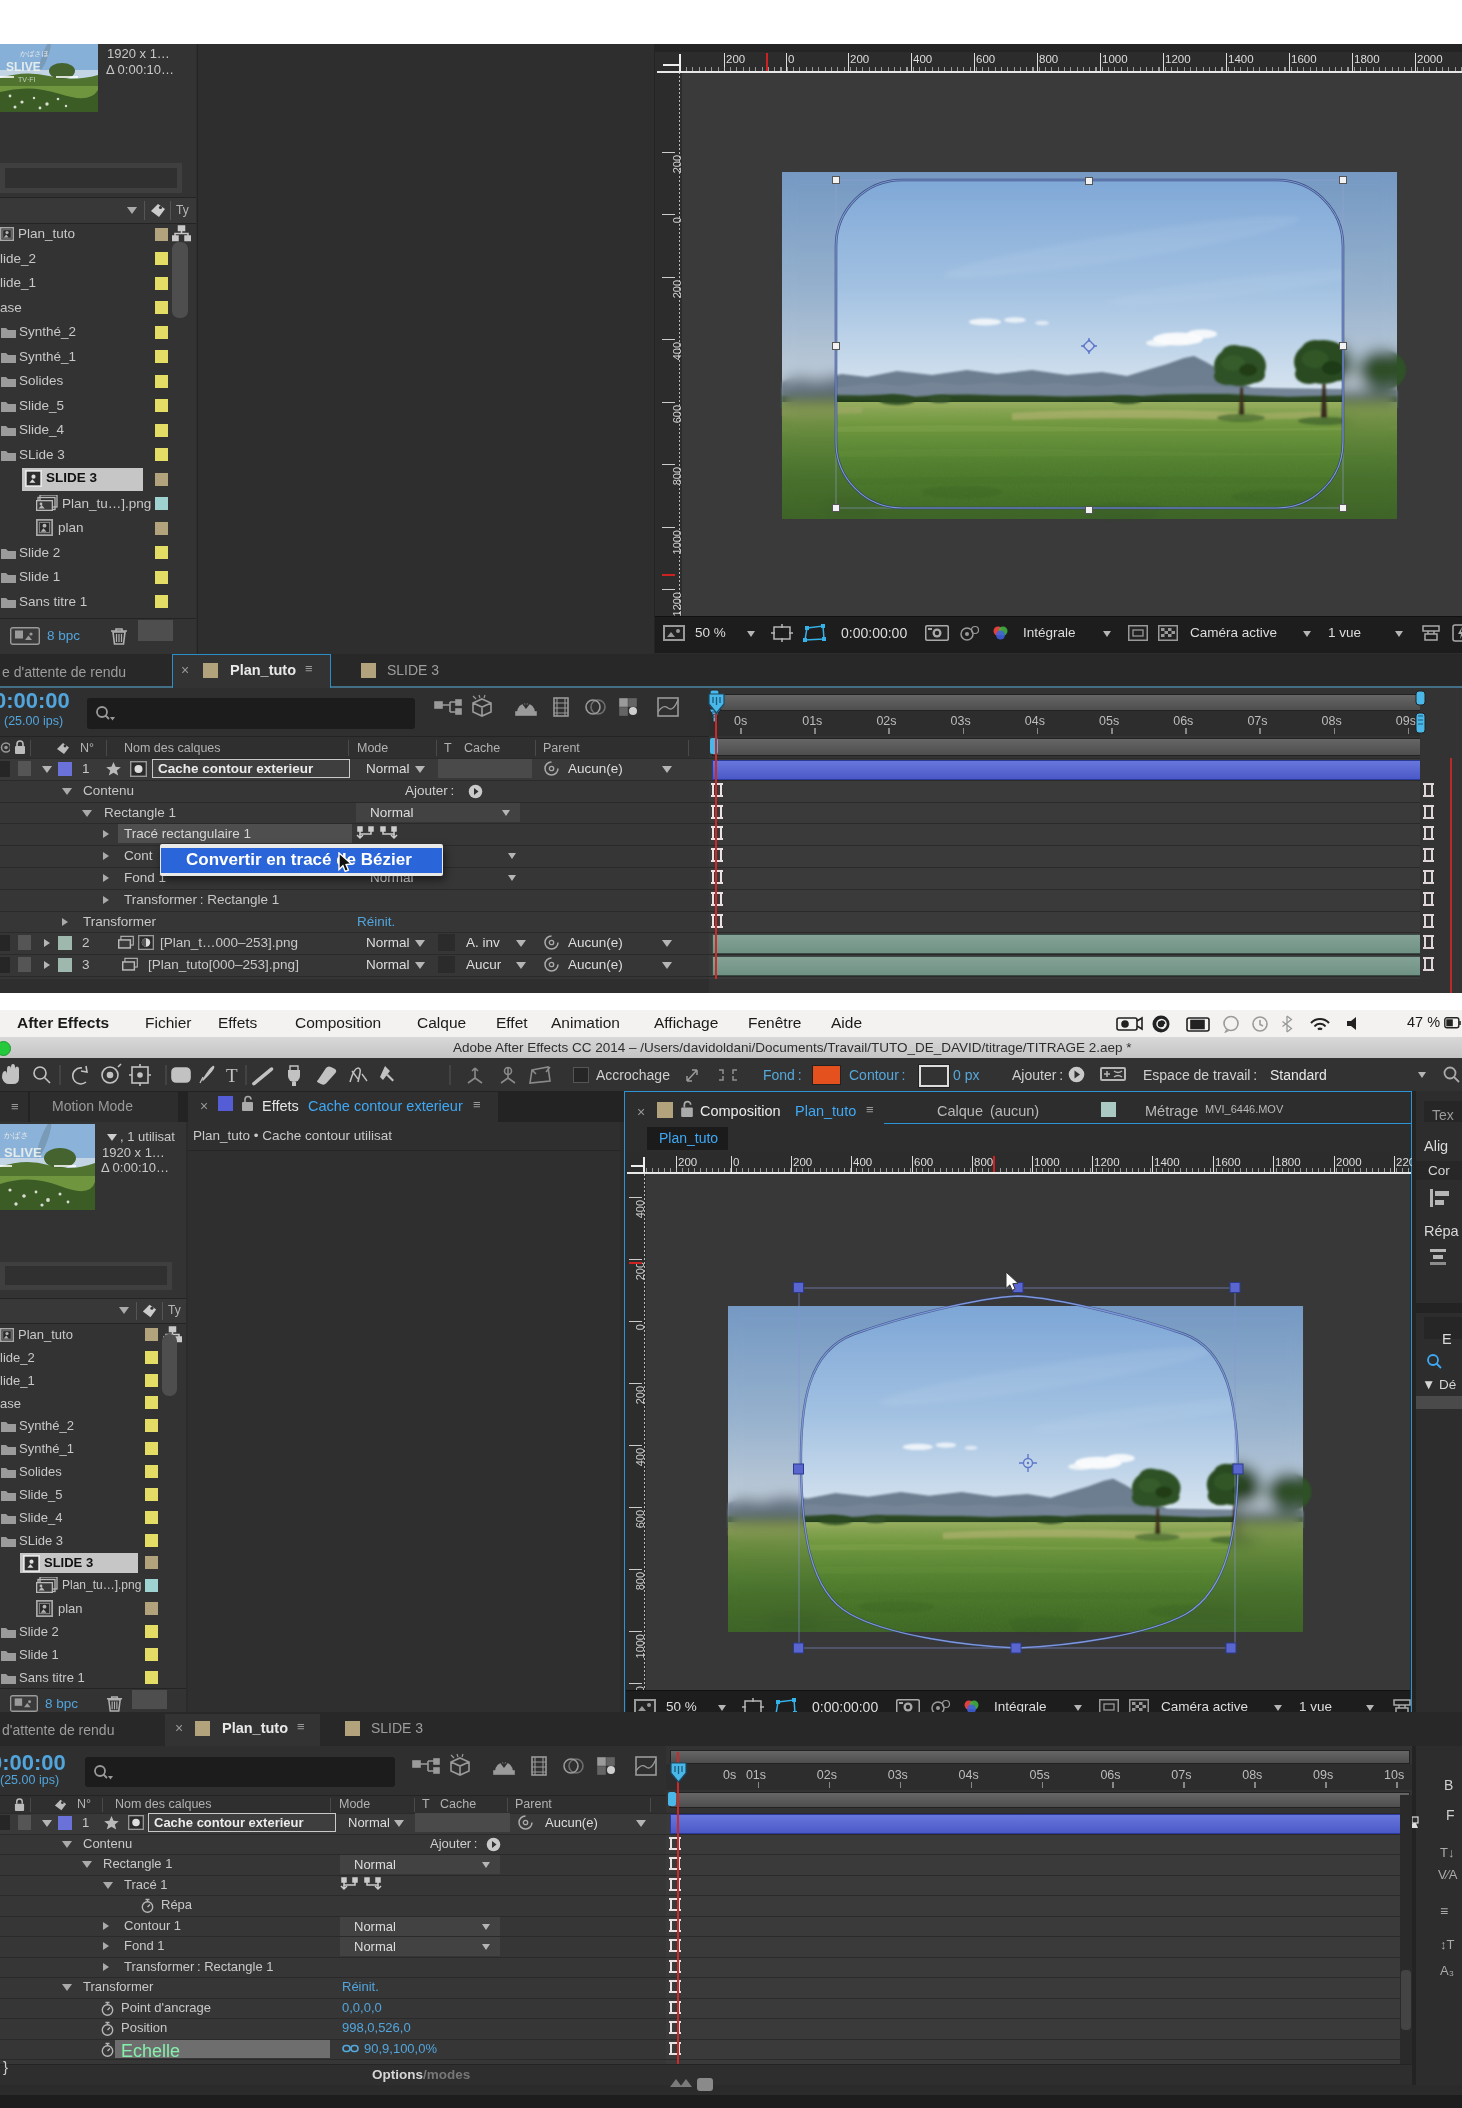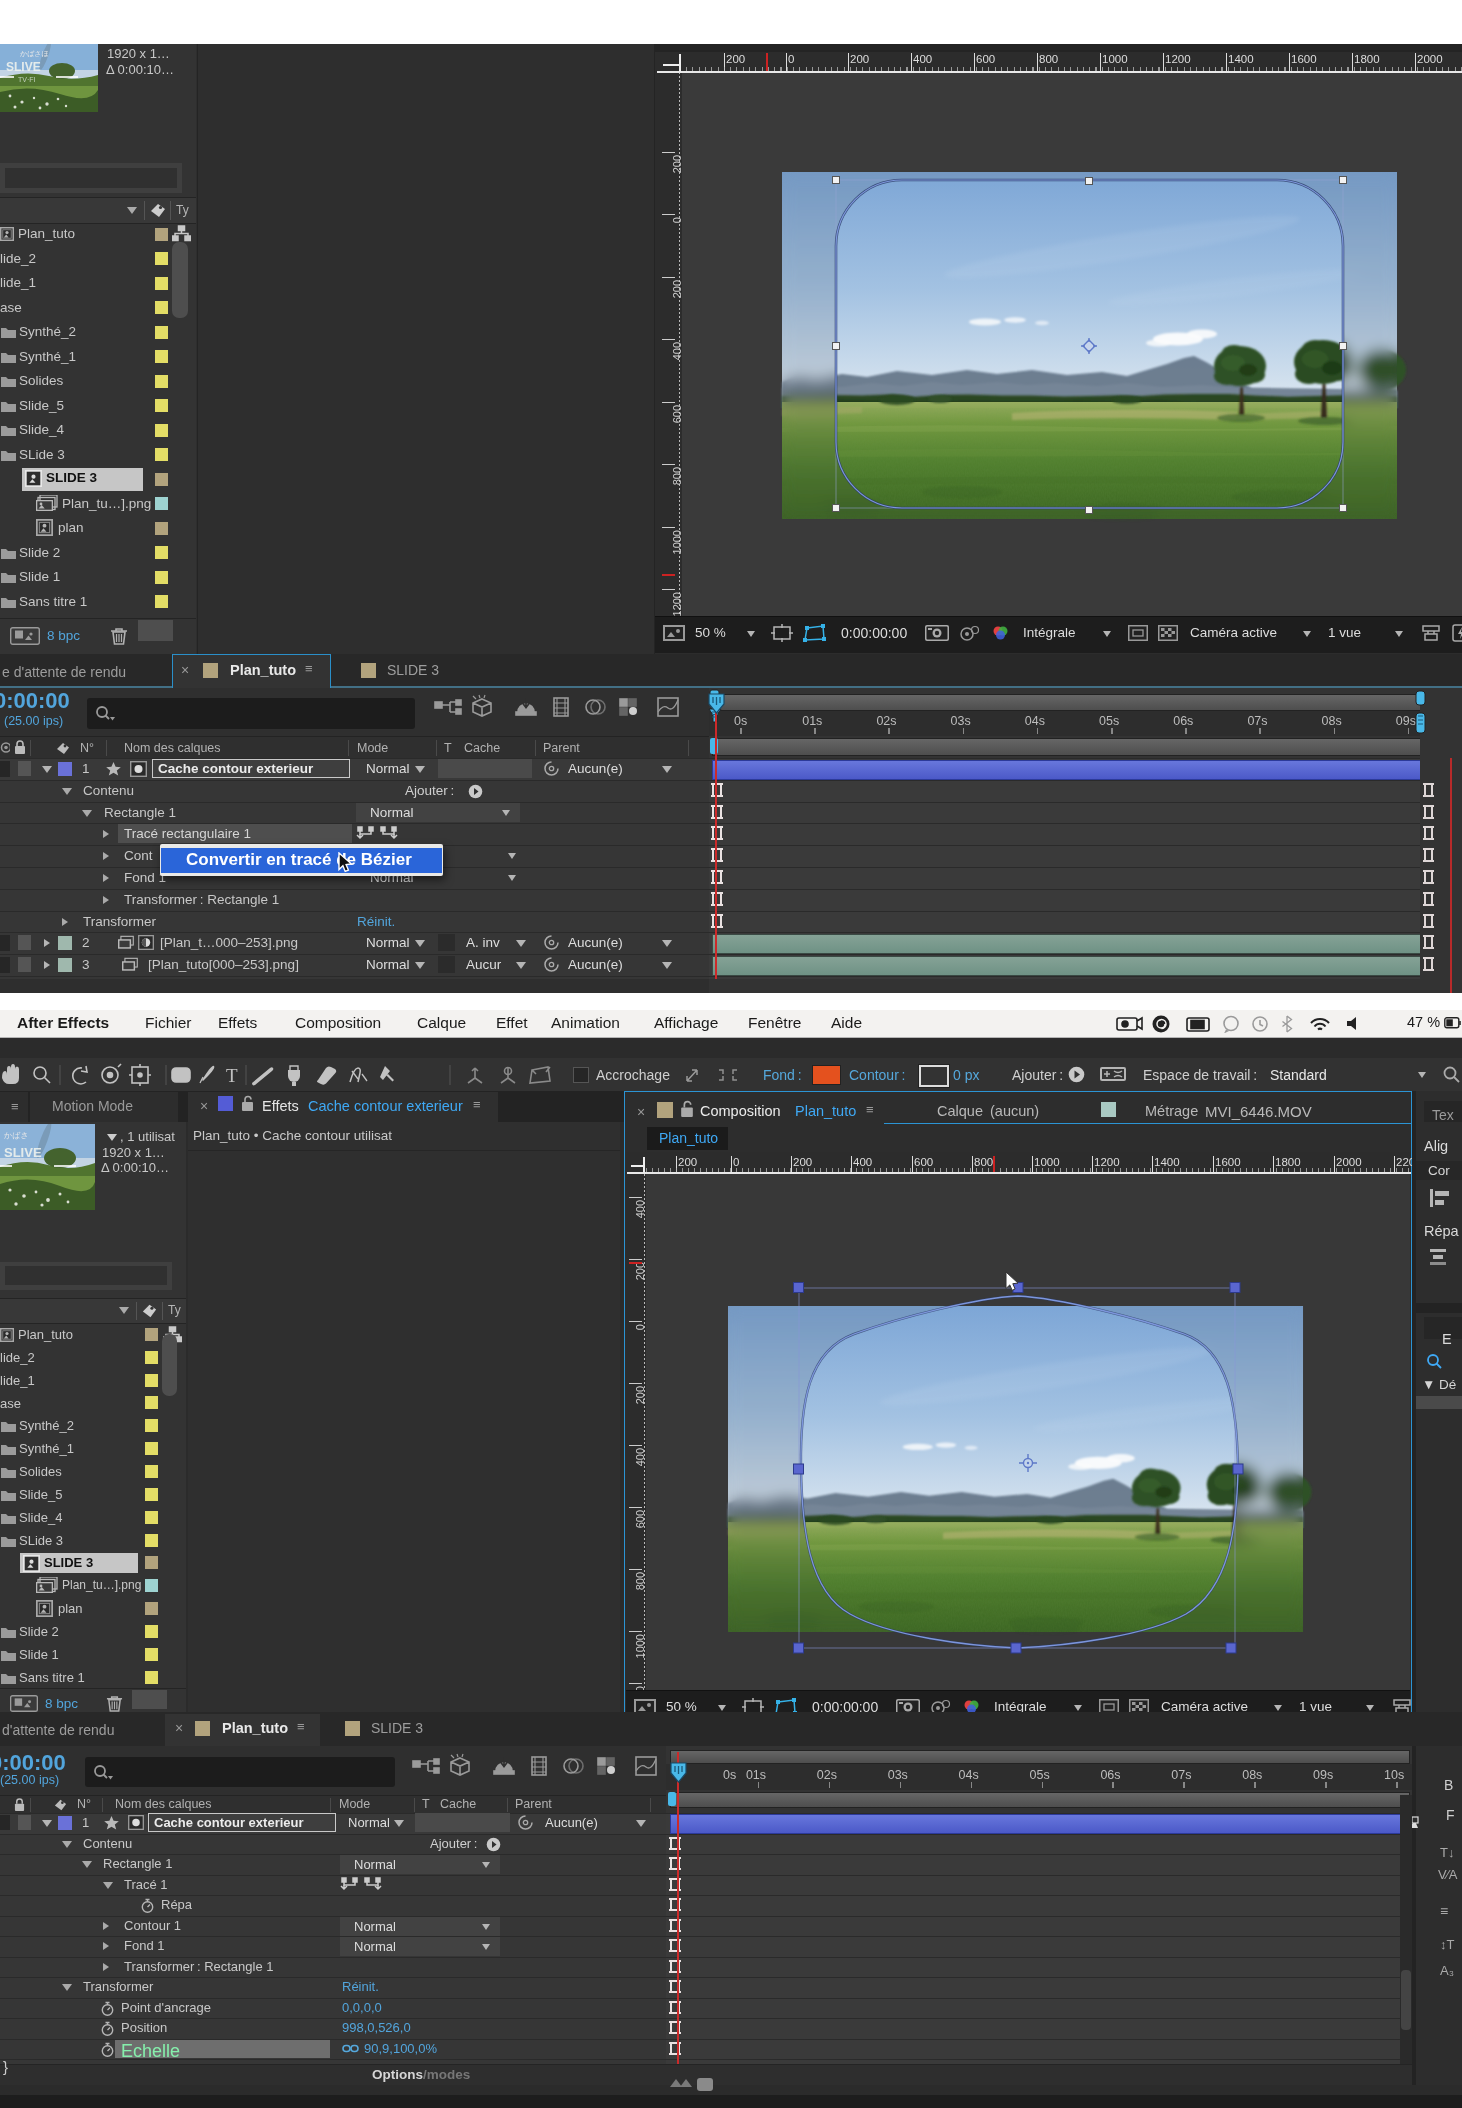--- a/index.html
+++ b/index.html
@@ -828,20 +828,24 @@
  <path d="M232,7 h4 l5,-4 v13 l-5,-4 h-4 z" fill="#222" stroke="none"></path>
 </g>
         </svg>
 <div class="txt" style="left:1407px;top:4px;font-size:14.5px;color:#1a1a1a;">47 %</div>
 <svg class="abs" style="left:1444px;top:7px" width="18" height="12" viewBox="0 0 18 12">
           <rect x="0.8" y="0.8" width="14" height="10" rx="2" fill="none" stroke="#222" stroke-width="1.4"></rect>
           <rect x="2.3" y="2.3" width="6.5" height="7" fill="#222"></rect>
           <path d="M16,4 v4" stroke="#222" stroke-width="1.6"></path>
         </svg>
 </div>
+<div class="abs" style="left:0;top:27px;width:1462px;height:21px;background:linear-gradient(#d8d8d8,#c4c4c4);border-bottom:1px solid #7e7e7e;">
+<div class="abs" style="left:-4px;top:4px;width:13px;height:13px;border-radius:50%;background:#24c93c;border:1px solid #1a9a2c;"></div>
+<div class="txt" style="left:453px;top:3px;font-size:13.5px;color:#2e2e2e;">Adobe After Effects CC 2014 – /Users/davidoldani/Documents/Travail/TUTO_DE_DAVID/titrage/TITRAGE 2.aep *</div>
+</div>
 <div class="abs" style="left:0;top:48px;width:1462px;height:33px;background:#323232;border-bottom:1px solid #222;">
 <svg class="abs" style="left:0;top:4px" width="740" height="26" viewBox="0 0 740 26">
 <g stroke="#c2c2c2" stroke-width="1.6" fill="none">
  <path d="M2,16 q0,-7 3,-7 q2,0 2,4 v-6 q0,-3 2,-3 q2,0 2,3 v5 v-7 q0,-3 2,-3 q2,0 2,3 v7 v-5 q0,-2.5 2,-2.5 q2,0 2,2.5 v9 q0,6 -6,6 h-4 q-5,0 -7,-6 z" fill="#c2c2c2" stroke="none"></path>
  <circle cx="40" cy="11" r="6"></circle>
             <path d="M44.5,15.5 L50,21"></path>
  <path d="M60,3 v20" stroke="#555" stroke-width="1"></path>
  <path d="M82,6 a8,8 0 1,0 4,14 M86,4 l1,6 l-6,-1"></path>
  <circle cx="110" cy="13" r="8"></circle>
             <circle cx="110" cy="13" r="2.5" fill="#c2c2c2"></circle>
@@ -1126,21 +1130,21 @@
         <path d="M8,7 v-2.5 a3,3 0 0,1 6,0" fill="none" stroke="#aaa" stroke-width="1.6" transform="translate(-4,0)"></path>
       </svg>
 <div class="txt" style="left:700px;top:93px;font-size:14.5px;color:#ececec;">Composition</div>
 <div class="txt" style="left:795px;top:93px;font-size:14.5px;color:#3fa9f5;">Plan_tuto</div>
 <div class="txt" style="left:866px;top:92px;font-size:13px;color:#999;">≡</div>
 <div class="abs" style="left:884px;top:82px;width:527px;height:31px;background:#2d2d2d;border-bottom:1.2px solid #2b94d4;"></div>
 <div class="txt" style="left:937px;top:93px;font-size:14.5px;color:#b9b9b9;">Calque</div>
 <div class="txt" style="left:990px;top:93px;font-size:14.5px;color:#b9b9b9;">(aucun)</div>
 <div class="sw" style="left:1101px;top:92px;width:15px;height:15px;background:#a9c9c2;"></div>
 <div class="txt" style="left:1145px;top:93px;font-size:14.5px;color:#b9b9b9;">Métrage</div>
-<div class="txt" style="left:1205px;top:93px;font-size:15px;color:#b9b9b9;">MVI_6446.MOV</div>
+<div class="txt" style="left:1205px;top:93px;font-size:11px;color:#b9b9b9;">MVI_6446.MOV</div>
 <div class="abs" style="left:647px;top:117px;width:81px;height:23px;background:#1b1b1b;"></div>
 <div class="txt" style="left:659px;top:120px;font-size:14px;color:#3fa9f5;">Plan_tuto</div>
 <div class="abs" style="left:626px;top:142px;width:785px;height:22px;background:#2c2c2c;"></div>
 <div class="txt" style="left:678px;top:146px;font-size:11.5px;color:#ddd;">200</div>
 <div class="abs" style="left:676px;top:146px;width:1px;height:16px;background:#ddd;"></div>
 <div class="txt" style="left:733px;top:146px;font-size:11.5px;color:#ddd;">0</div>
 <div class="abs" style="left:731px;top:146px;width:1px;height:16px;background:#ddd;"></div>
 <div class="txt" style="left:793px;top:146px;font-size:11.5px;color:#ddd;">200</div>
 <div class="abs" style="left:791px;top:146px;width:1px;height:16px;background:#ddd;"></div>
 <div class="txt" style="left:853px;top:146px;font-size:11.5px;color:#ddd;">400</div>

